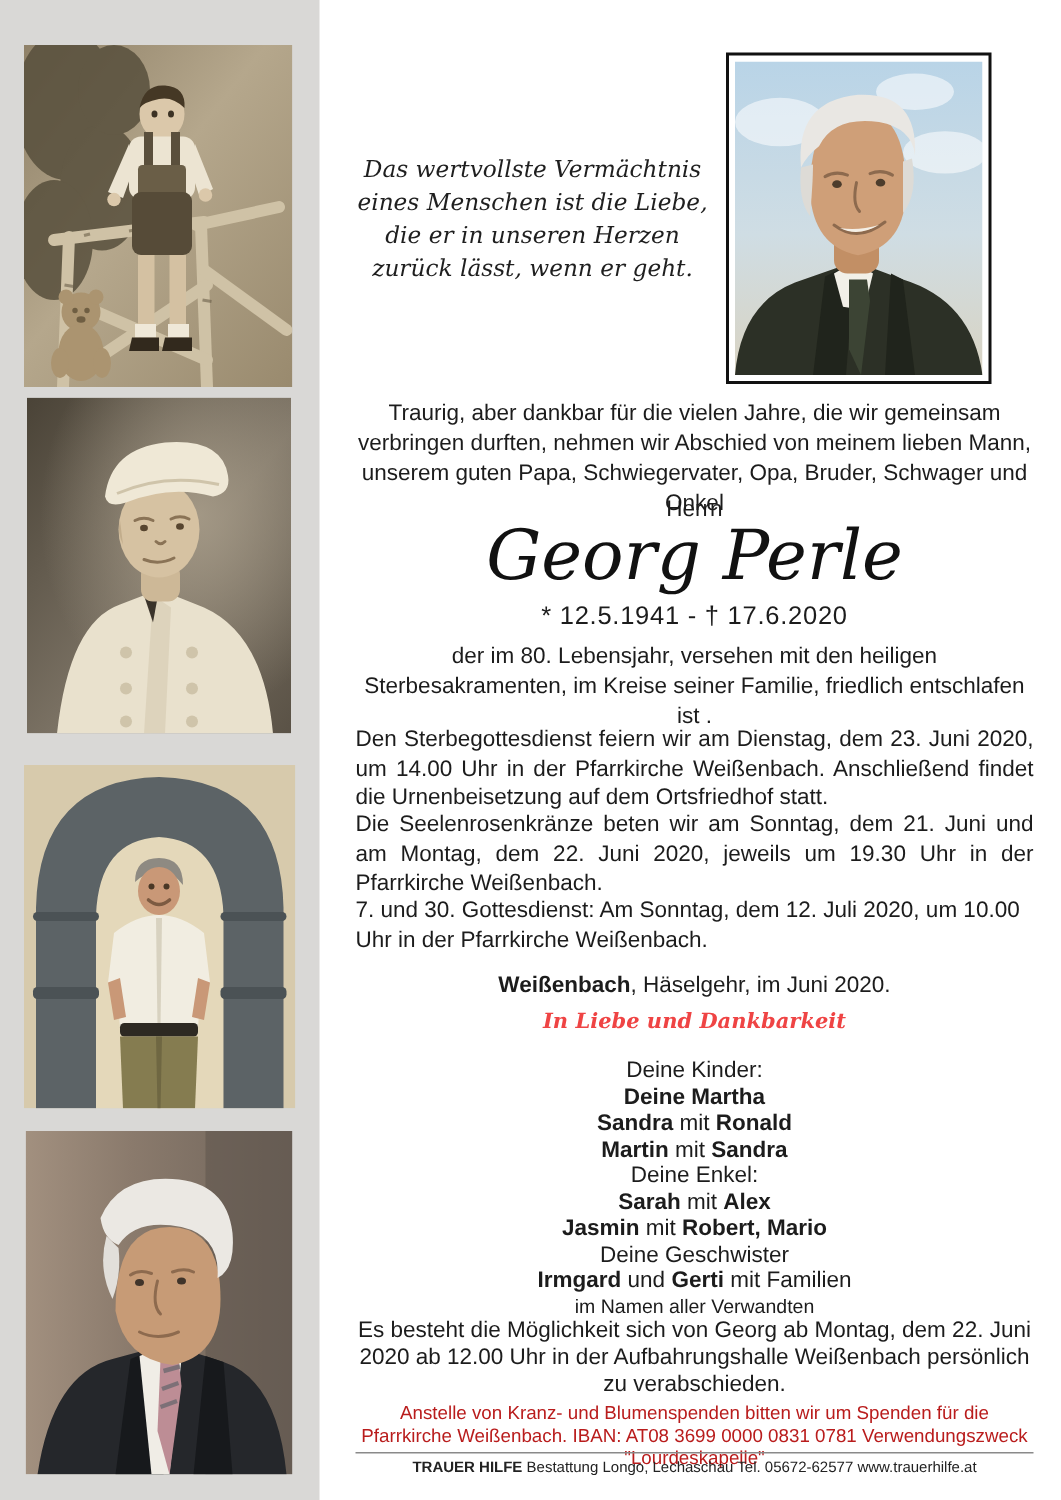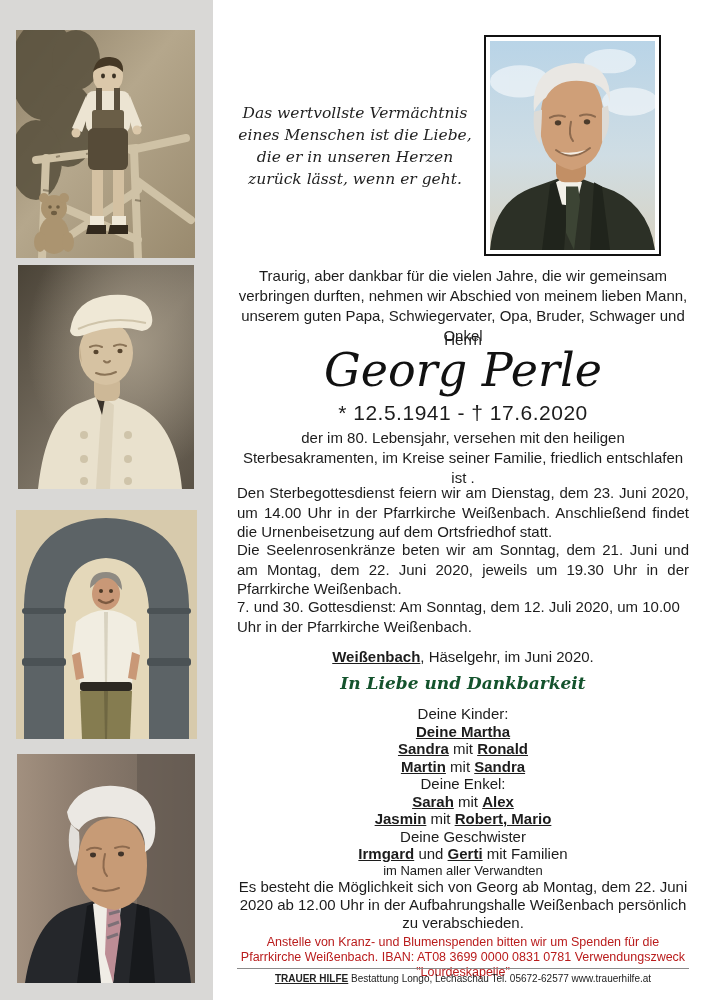--- a/index.html
+++ b/index.html
@@ -20,32 +20,32 @@
   .portrait-frame svg{display:block;width:100%;height:100%;}
 
   
   .quote{position:absolute;left:238px;top:102px;width:234px;text-align:center;
          font-family:"DejaVu Serif",serif;font-style:italic;font-size:15.5px;line-height:22px;color:#1f1f1f;}
 
   
   .col{position:absolute;left:237px;width:452px;}
   .center{text-align:center;}
   .justify{text-align:justify;}
-  .b{font-weight:bold;text-decoration:underline;}
+  .b{font-weight:bold;}
 
   .intro{top:266px;font-size:15px;line-height:20px;}
   .salutation{top:331px;font-size:15px;}
   .name{top:344px;font-family:"DejaVu Serif",serif;font-style:italic;font-size:46px;line-height:52px;color:#111;}
-  .dates{top:401px;font-size:21px;letter-spacing:.5px;}
+  .dates{top:401px;font-size:17px;letter-spacing:.5px;}
   .passing{top:428px;font-size:15px;line-height:20px;}
   .p-service{top:483px;font-size:15px;line-height:19.5px;}
   .p-rosary{top:540px;font-size:15px;line-height:19.5px;}
   .p-memorial{top:597px;font-size:15px;line-height:19.5px;text-align:left;}
   .dateline{top:648px;font-size:15px;}
-  .closing{top:673px;font-family:"DejaVu Serif",serif;font-style:italic;font-weight:bold;font-size:17px;color:#14532d;}
+  .closing{top:673px;font-family:"DejaVu Serif",serif;font-style:italic;font-weight:bold;font-size:14px;color:#ef4444;}
   .family{top:705px;font-size:15px;}
   .family-line{line-height:17.5px;}
   .family-line-small{font-size:13px;line-height:16px;}
   .farewell{top:878px;font-size:15px;line-height:18px;}
   .donation{top:935px;font-size:12.5px;line-height:15px;color:#b91c1c;}
   .footer-rule{position:absolute;left:237px;top:968px;width:452px;height:1px;background:#8a8a8a;}
   .footer{top:973px;font-size:10px;color:#222;}
 </style>
 </head>
 <body>

